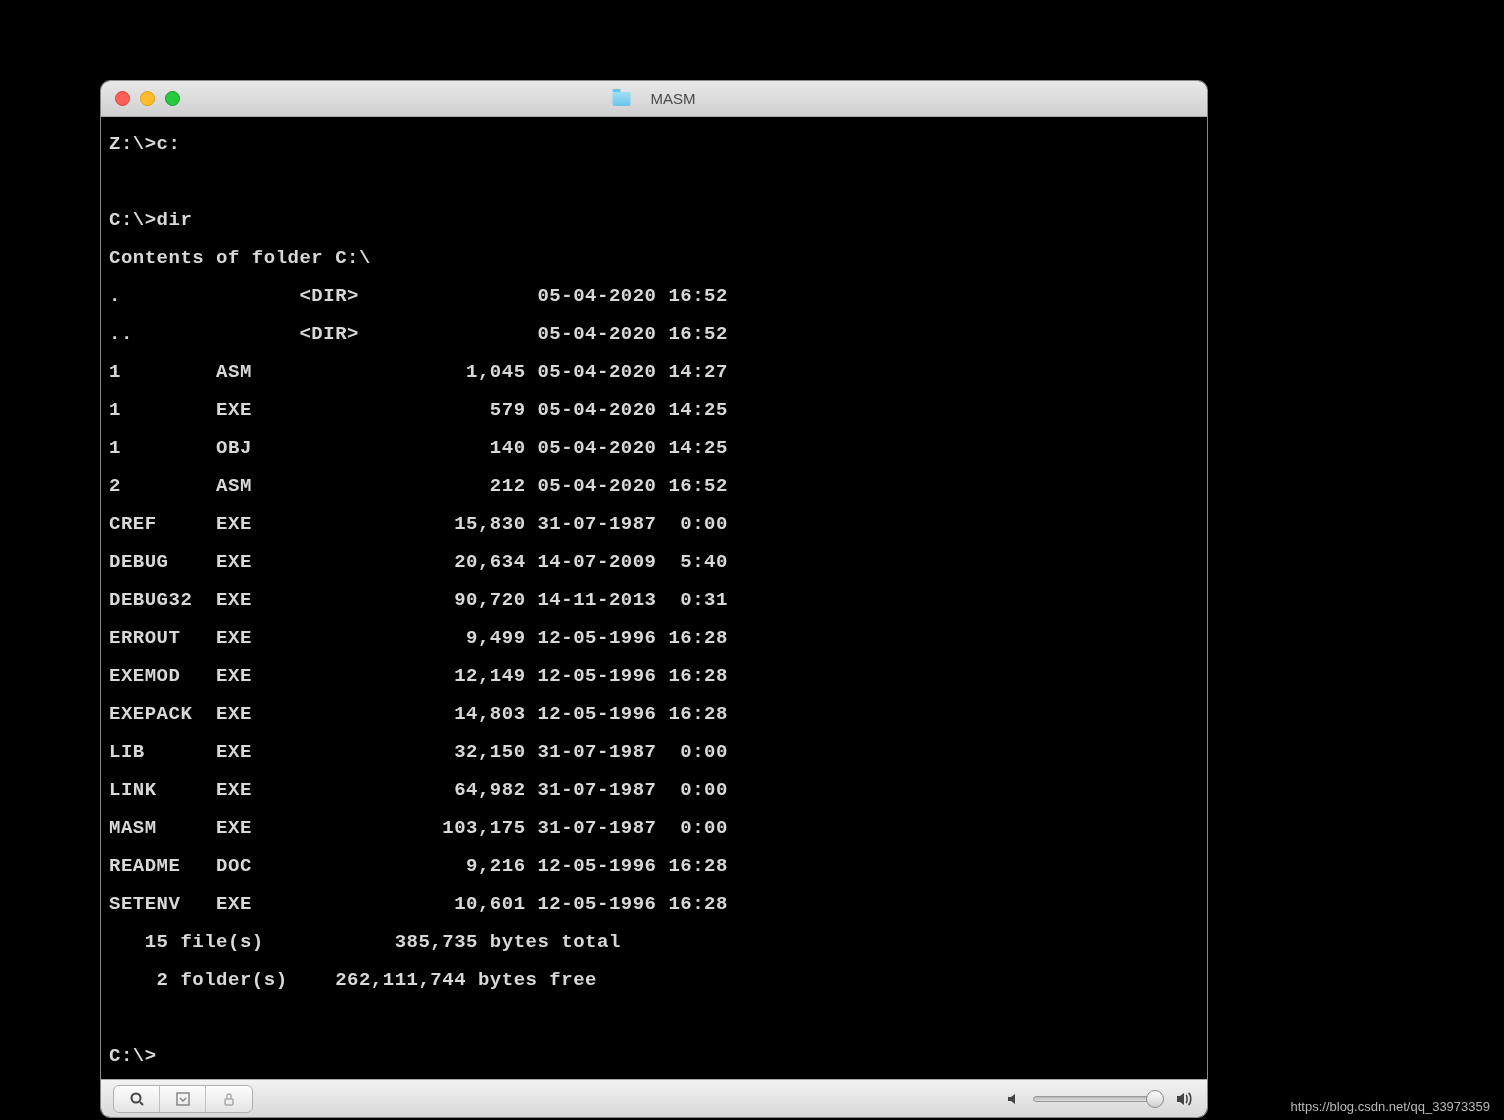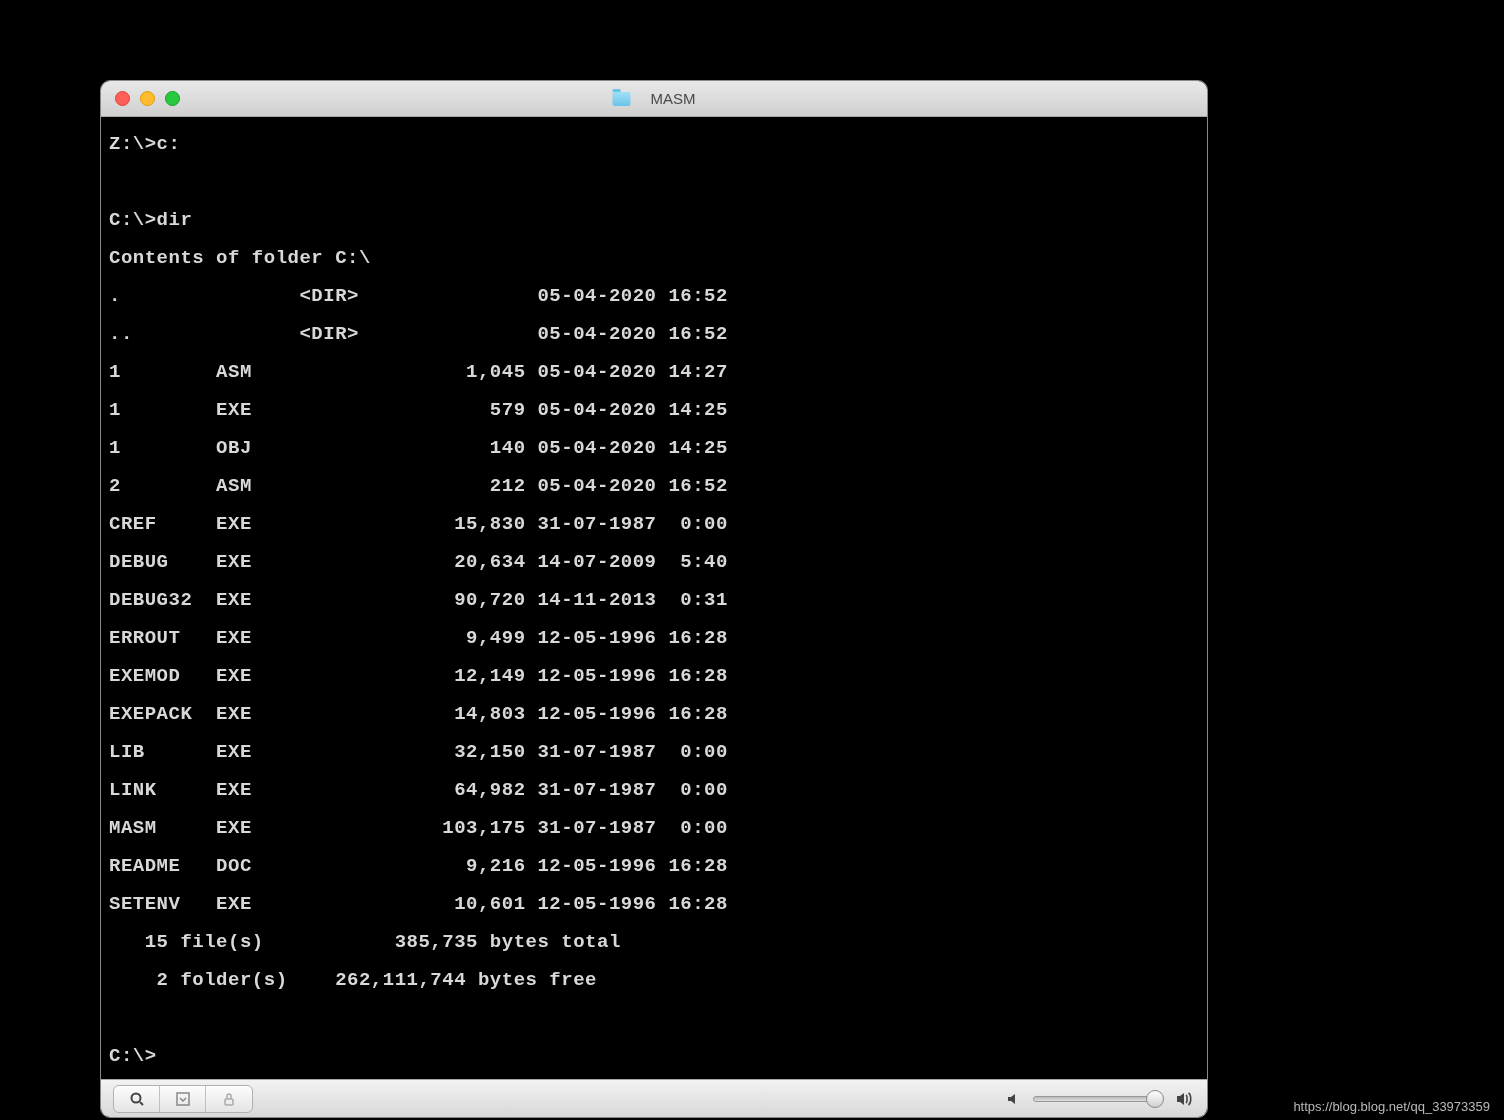--- a/index.html
+++ b/index.html
@@ -193,13 +193,13 @@
         <div class="knob"></div>
       </div>
       <svg width="20" height="18" viewBox="0 0 20 18" class="speaker-high">
           <path d="M2 6h3l4-3v12l-4-3H2z" fill="#444"></path>
           <path d="M11 5c1.5 1 1.5 7 0 8M13.5 3c3 2 3 10 0 12" fill="none" stroke="#444" stroke-width="1.6"></path>
         </svg>
     </div>
   </div>
 </div>
 
-<div class="watermark">https://blog.blog.net/qq_33973359</div>
+<div class="watermark">https://blog.csdn.net/qq_33973359</div>
 
 </body></html>

